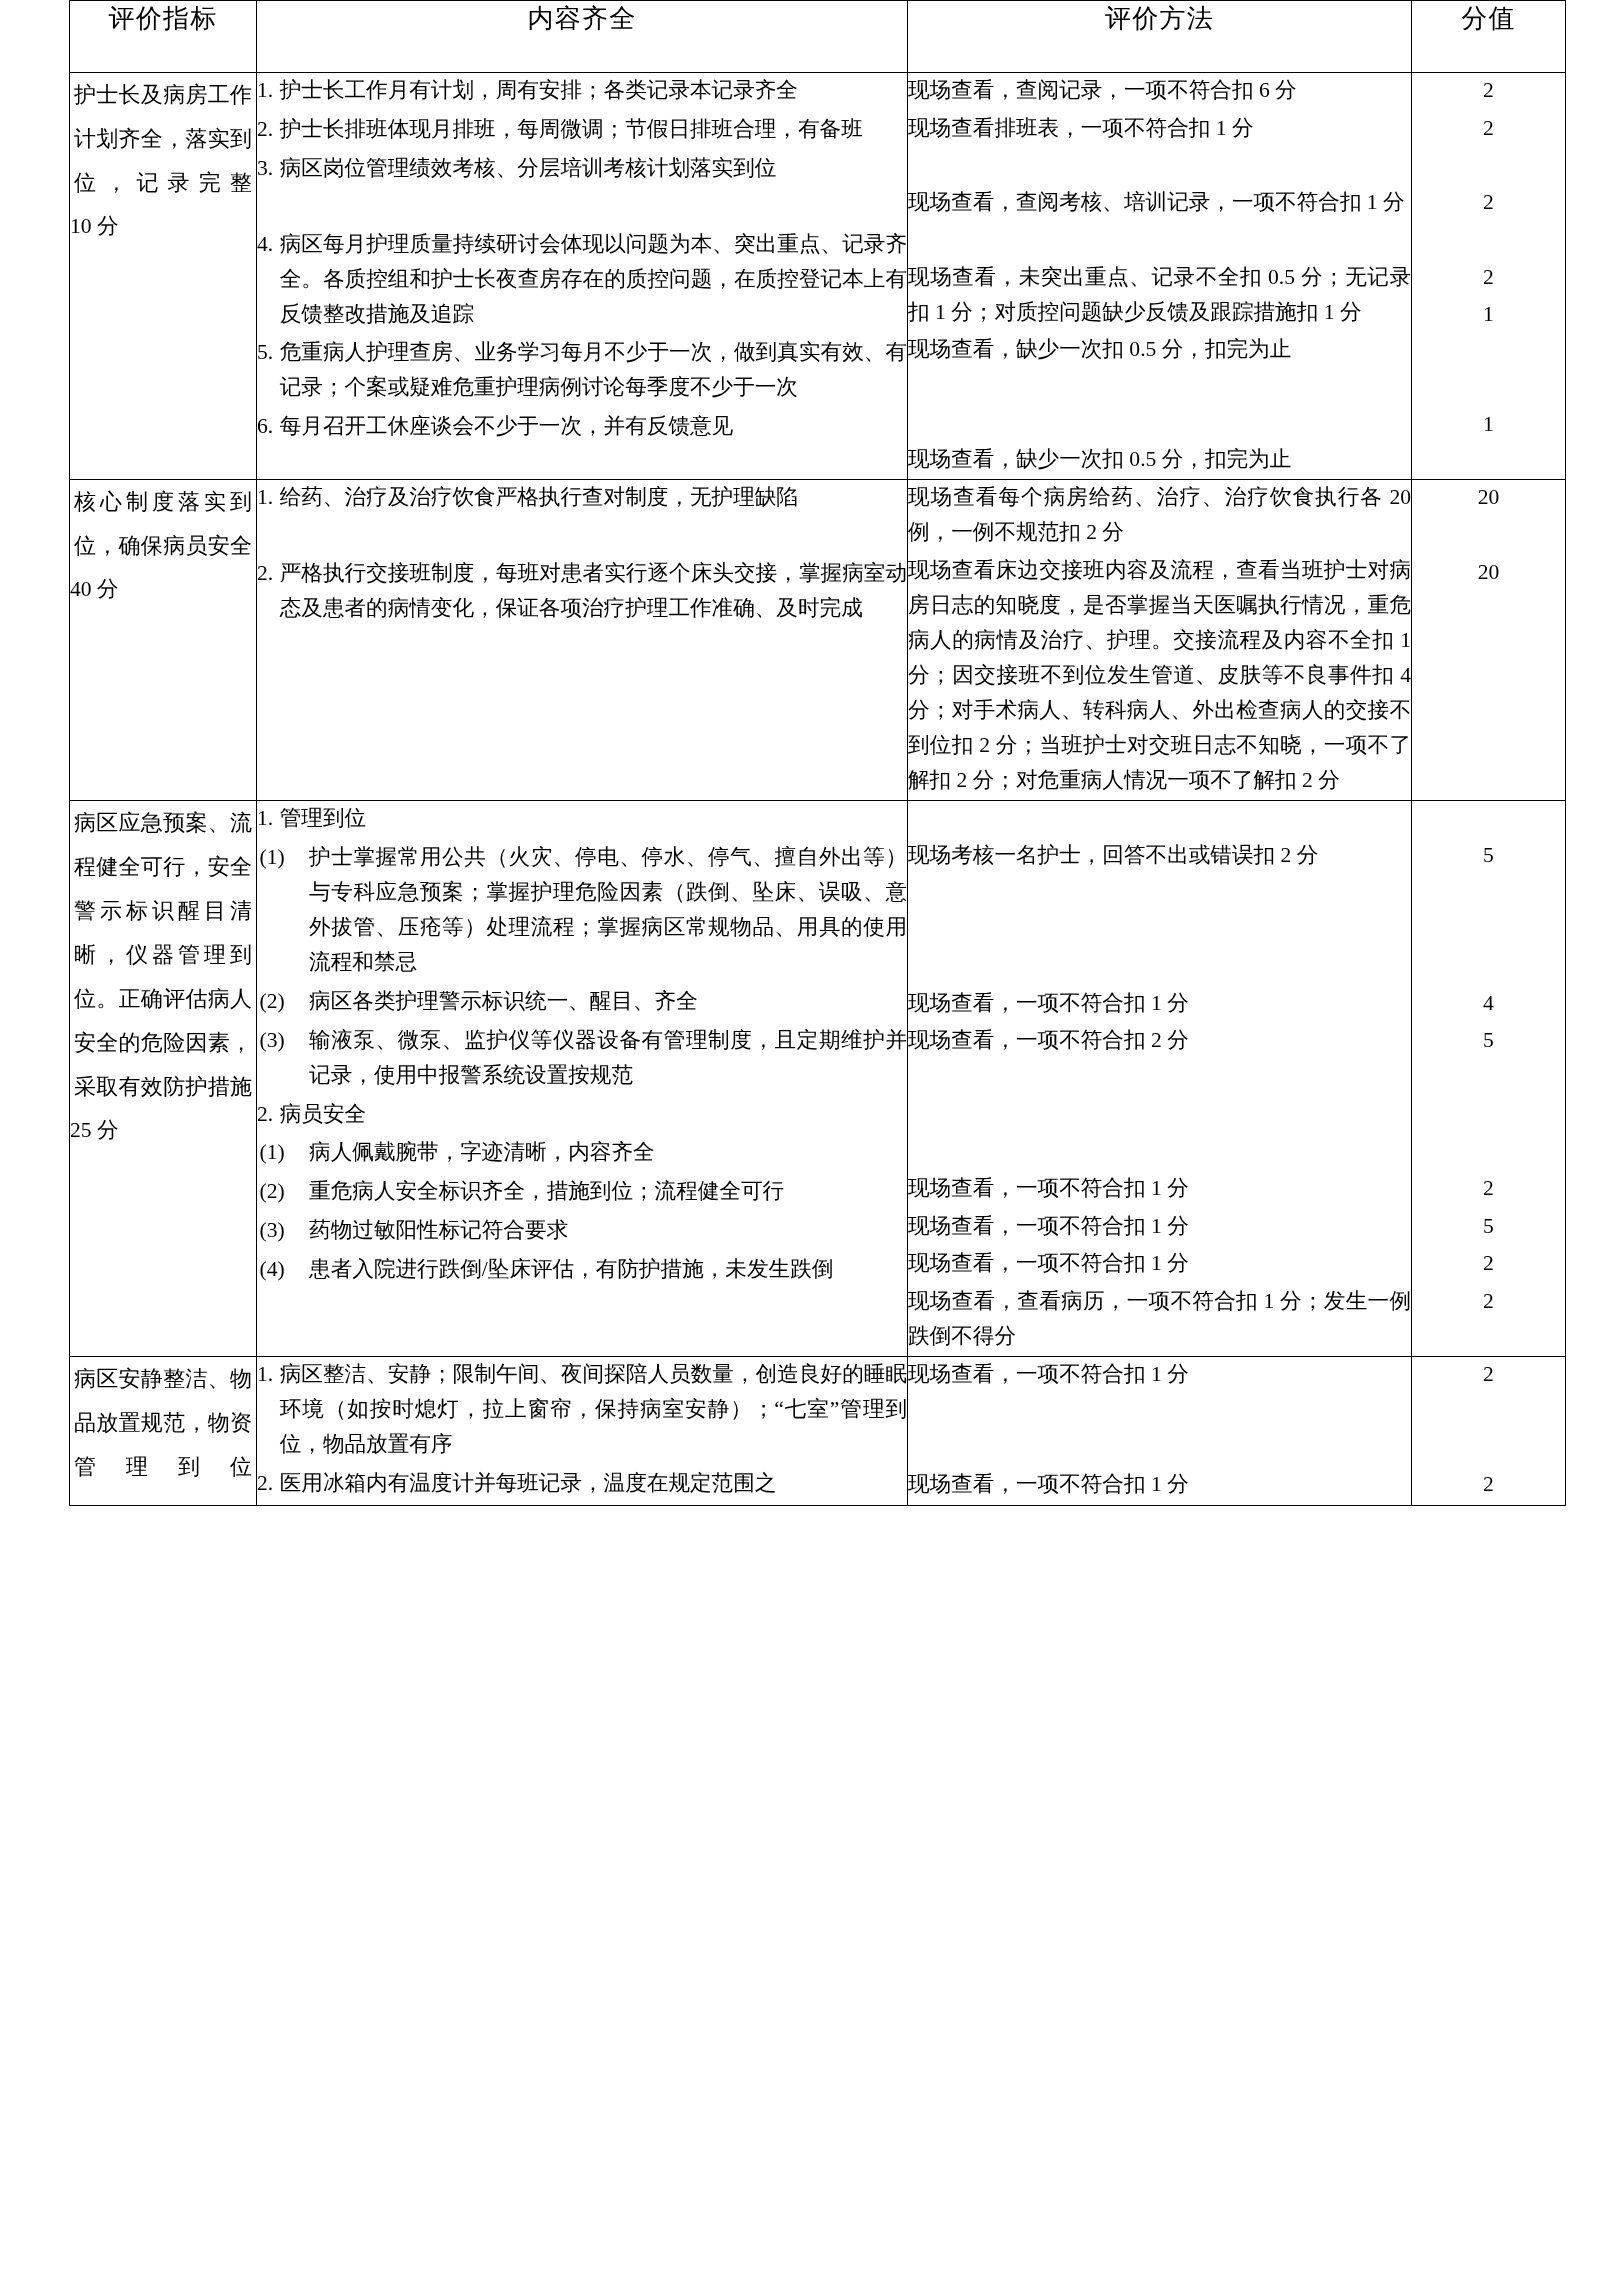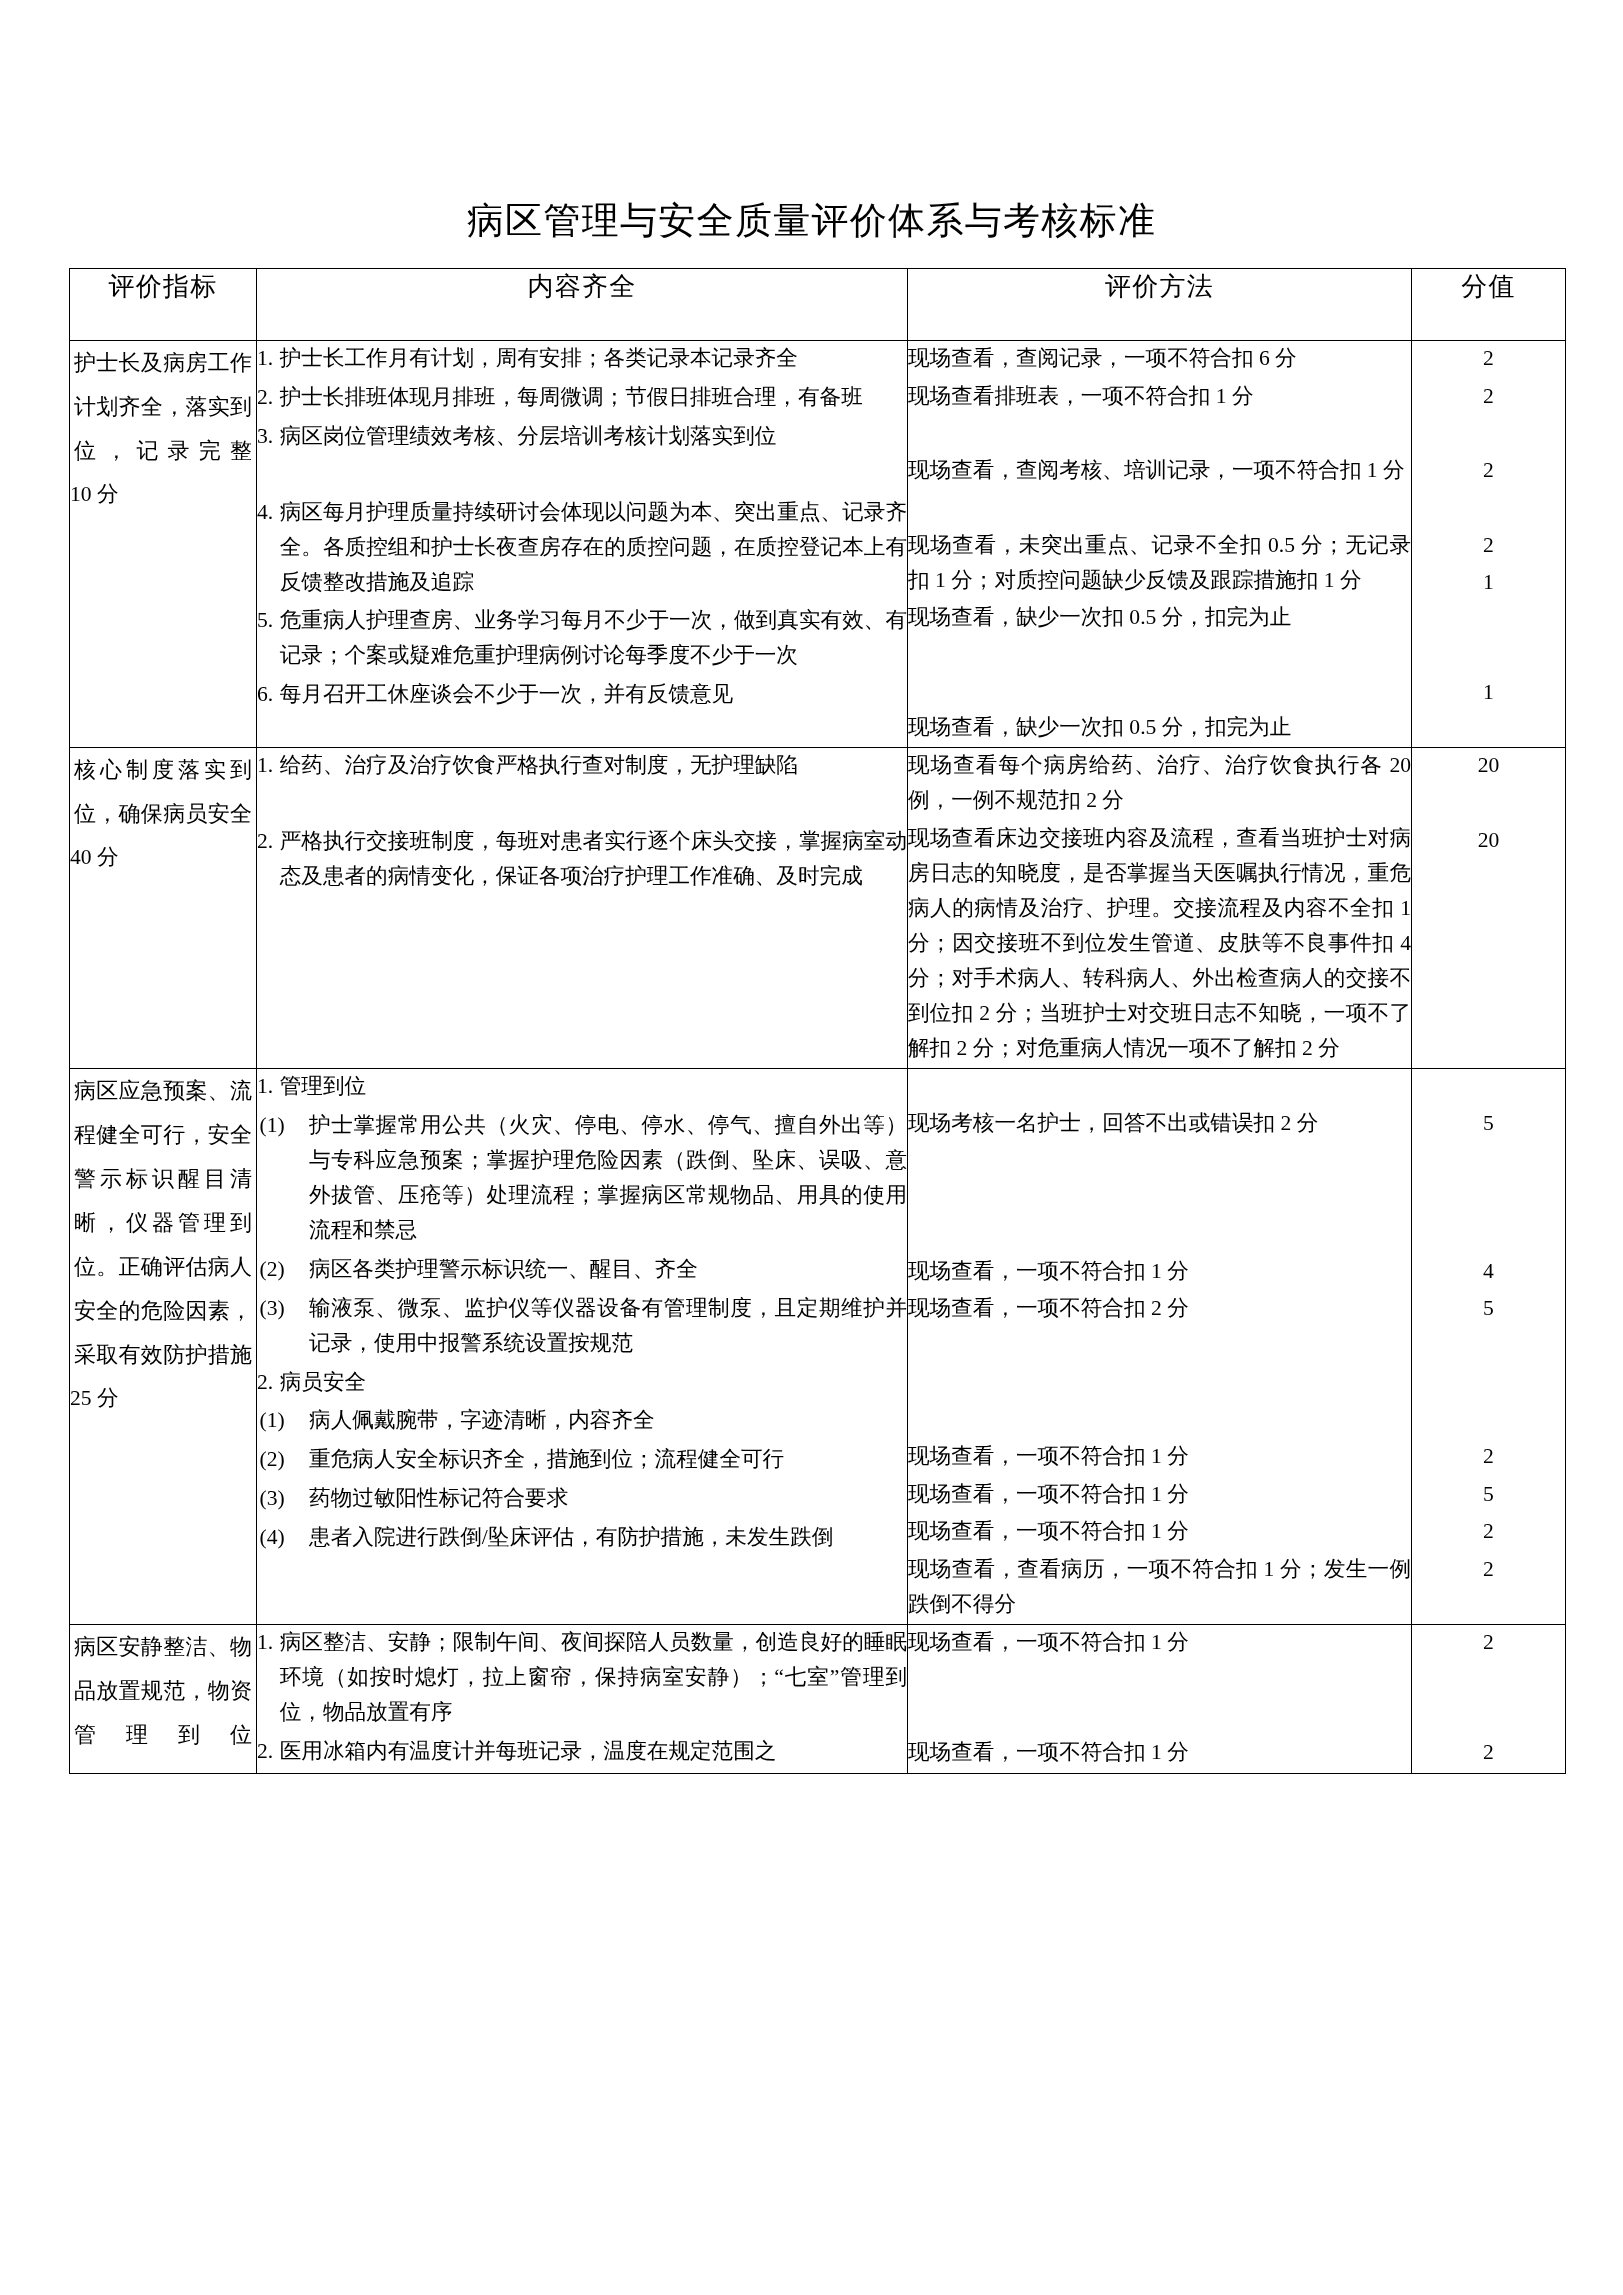--- a/index.html
+++ b/index.html
@@ -122,21 +122,20 @@
     line-height: 1.62;
     padding: 9.2px 5.2px 9.2px 5.2px;
   }
   .score-line { margin-bottom: 2.6px; }
 </style>
 </head>
 <body>
 
 <div class="page">
 
-  <h1 class="doc-title">病区管理与安全质量评价体系与考核标准</h1>
 
   <table class="scoring-table">
     <colgroup>
       <col class="c-indicator">
       <col class="c-points">
       <col class="c-method">
       <col class="c-score">
     </colgroup>
 
     <thead>

